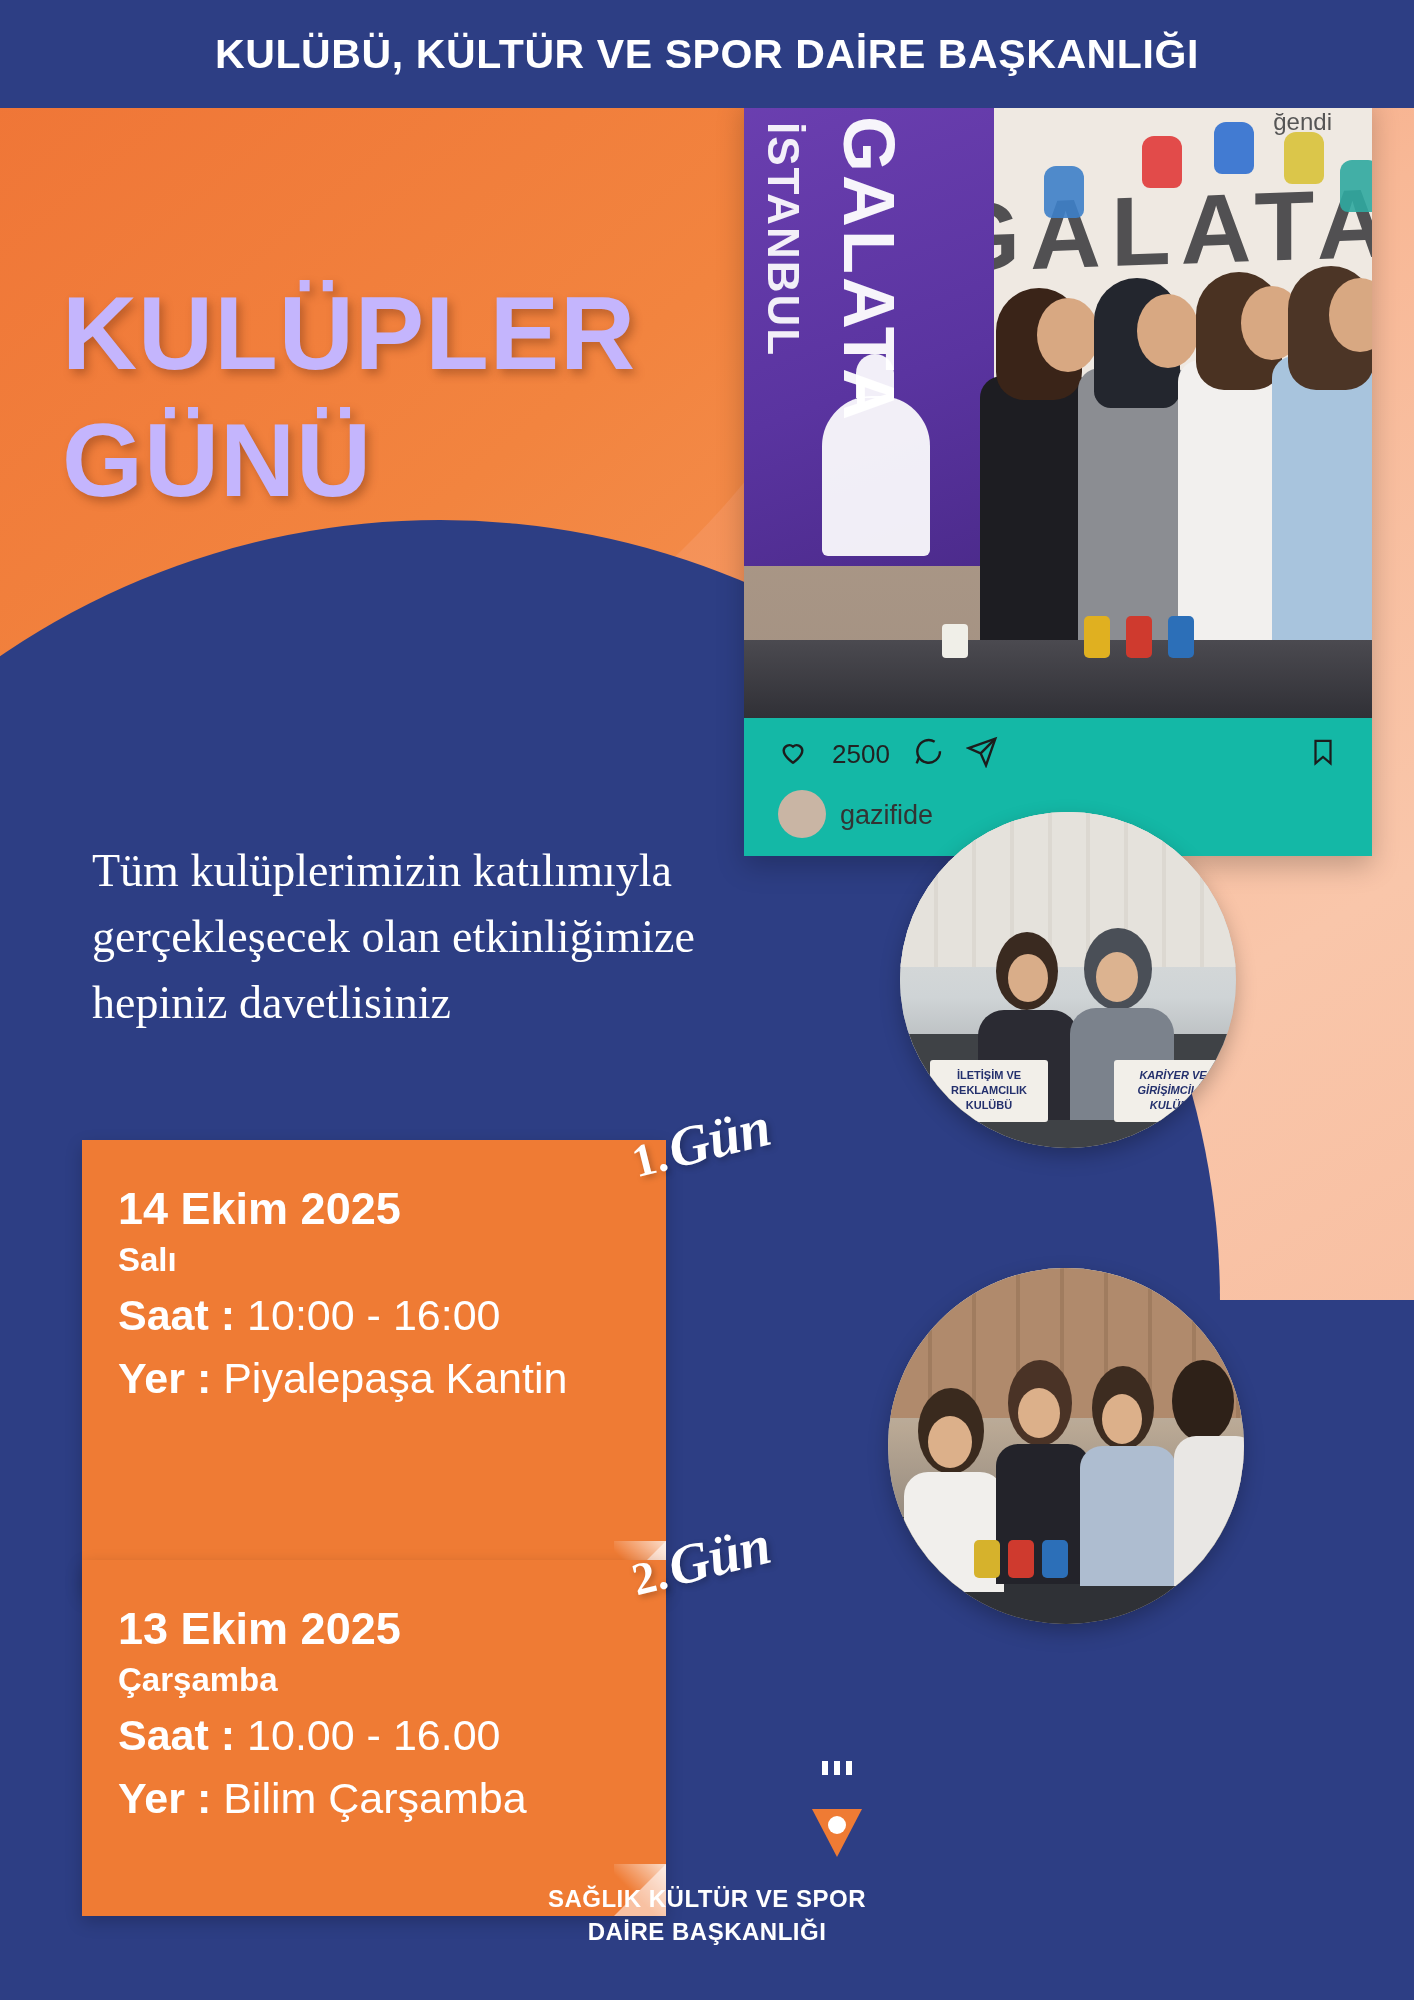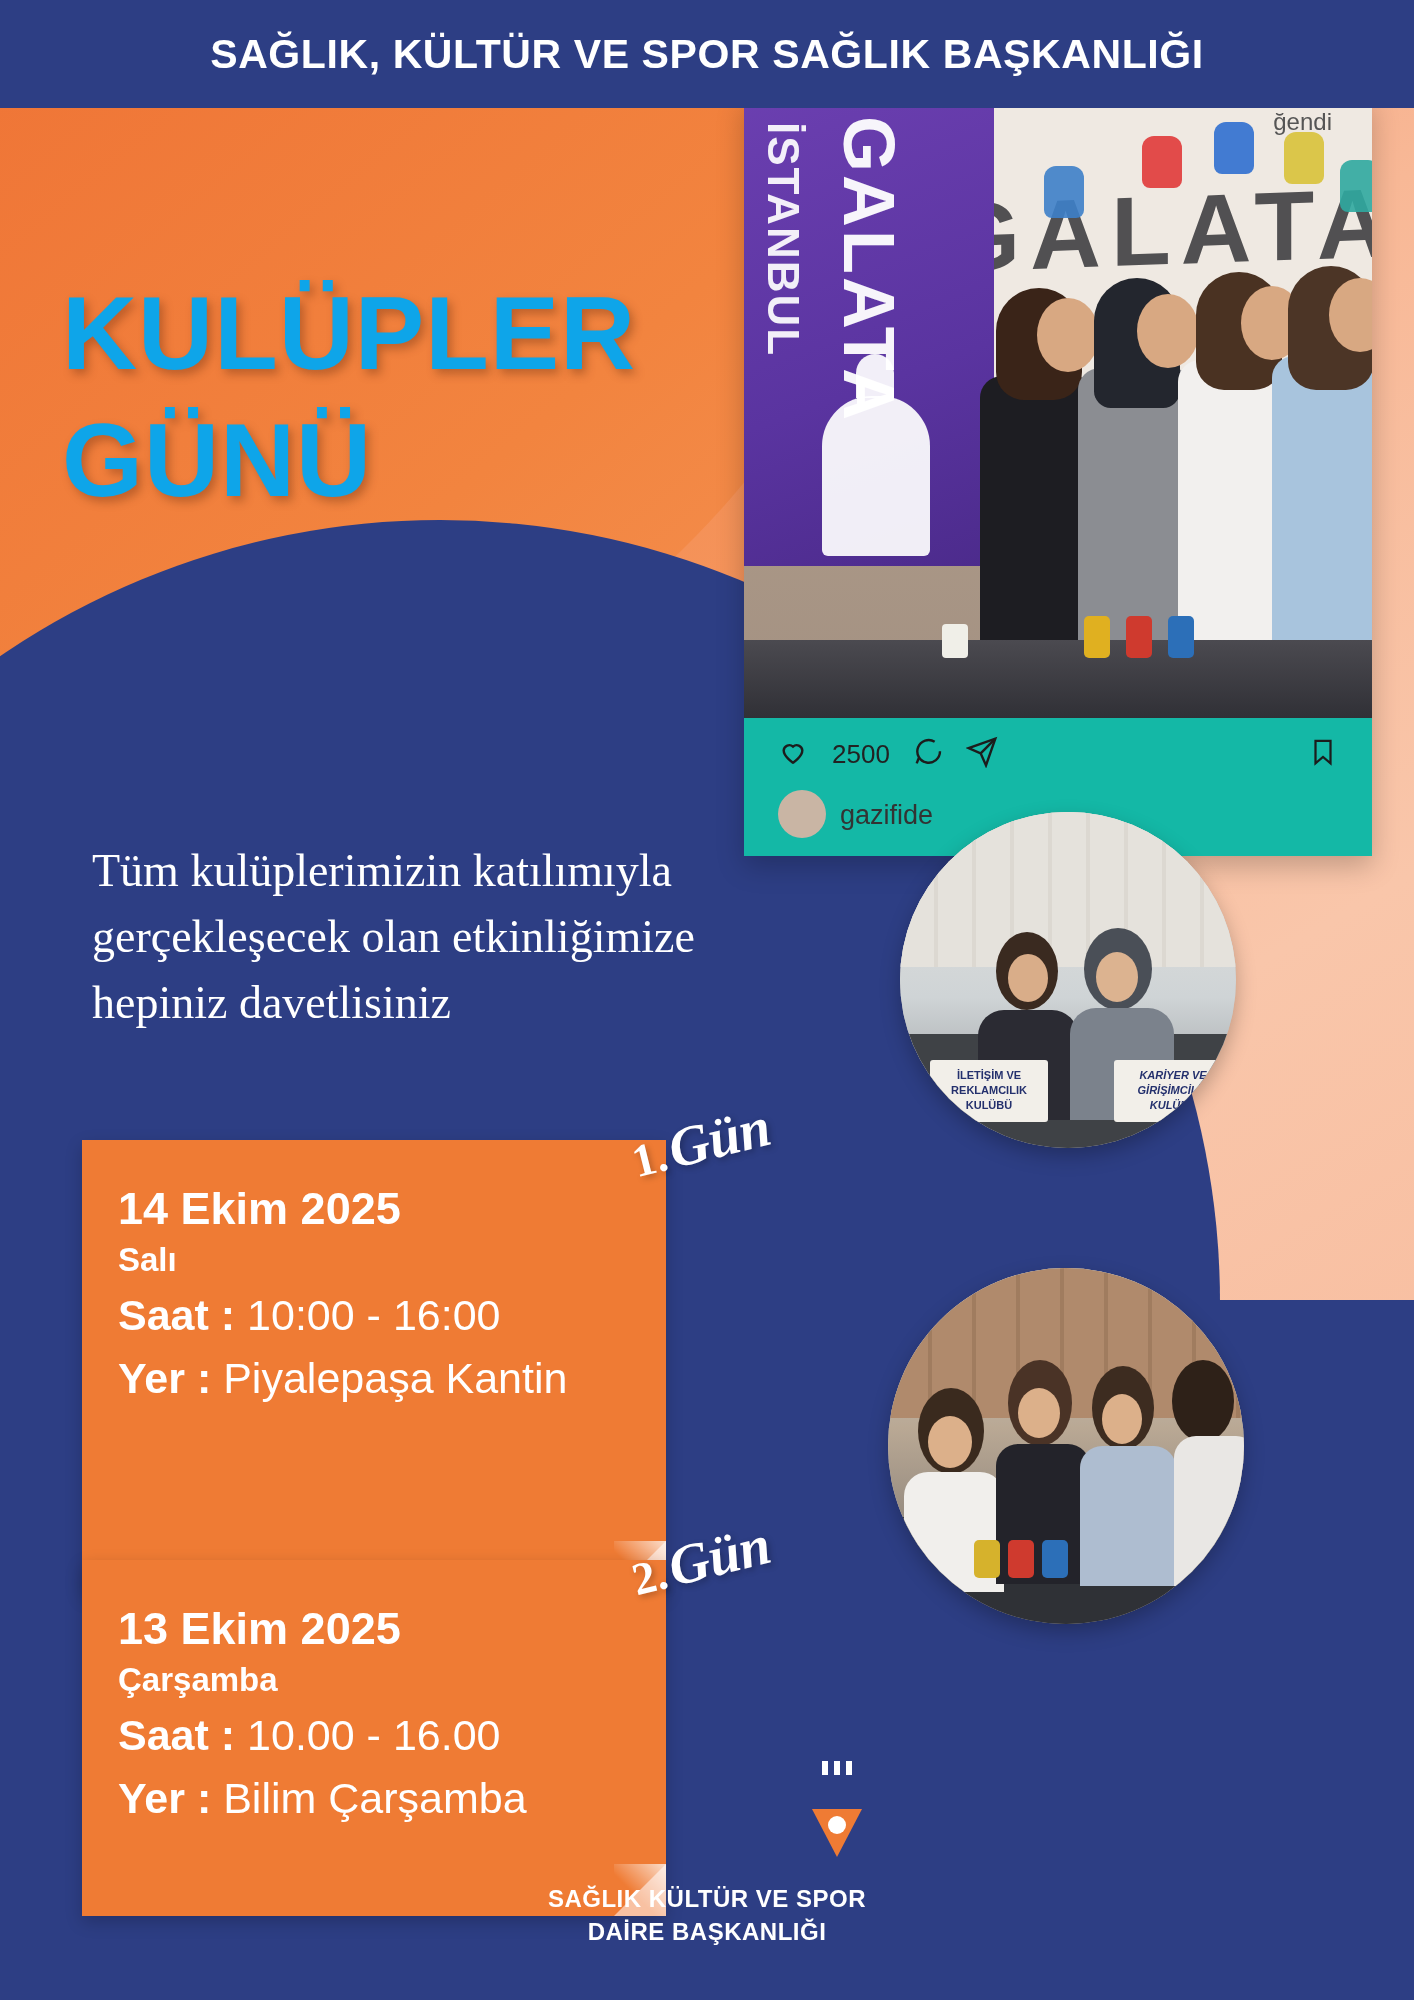--- a/index.html
+++ b/index.html
@@ -78,21 +78,21 @@
     white-space: nowrap;
   }
 
   
   .headline {
     position: absolute;
     left: 62px; top: 270px;
     z-index: 30;
   }
   .headline div {
-    color: #0ea5e9;
+    color: #c4b5fd;
     font-size: 104px;
     font-weight: bold;
     line-height: 1.22;
     letter-spacing: 1px;
     text-shadow: 4px 5px 10px rgba(90,35,10,0.35);
   }
 
   
   .ig-card {
     position: absolute;
@@ -286,21 +286,21 @@
 <div class="poster">
 
   <div class="bg-orange-top"></div>
   <div class="bg-peach"></div>
   <div class="bg-orange-arc"></div>
   <div class="bg-orange-arc2"></div>
   <div class="bg-blue-bottom"></div>
   <div class="bg-blue-fill"></div>
 
   <div class="topbar">
-    <div class="topbar-text">SAĞLIK, KÜLTÜR VE SPOR SAĞLIK BAŞKANLIĞI</div>
+    <div class="topbar-text">KULÜBÜ, KÜLTÜR VE SPOR DAİRE BAŞKANLIĞI</div>
   </div>
 
   <div class="headline">
     <div>KULÜPLER</div>
     <div>GÜNÜ</div>
   </div>
 
   <div class="ig-card">
     <div class="ig-photo">
       <div class="ig-wall"></div>

